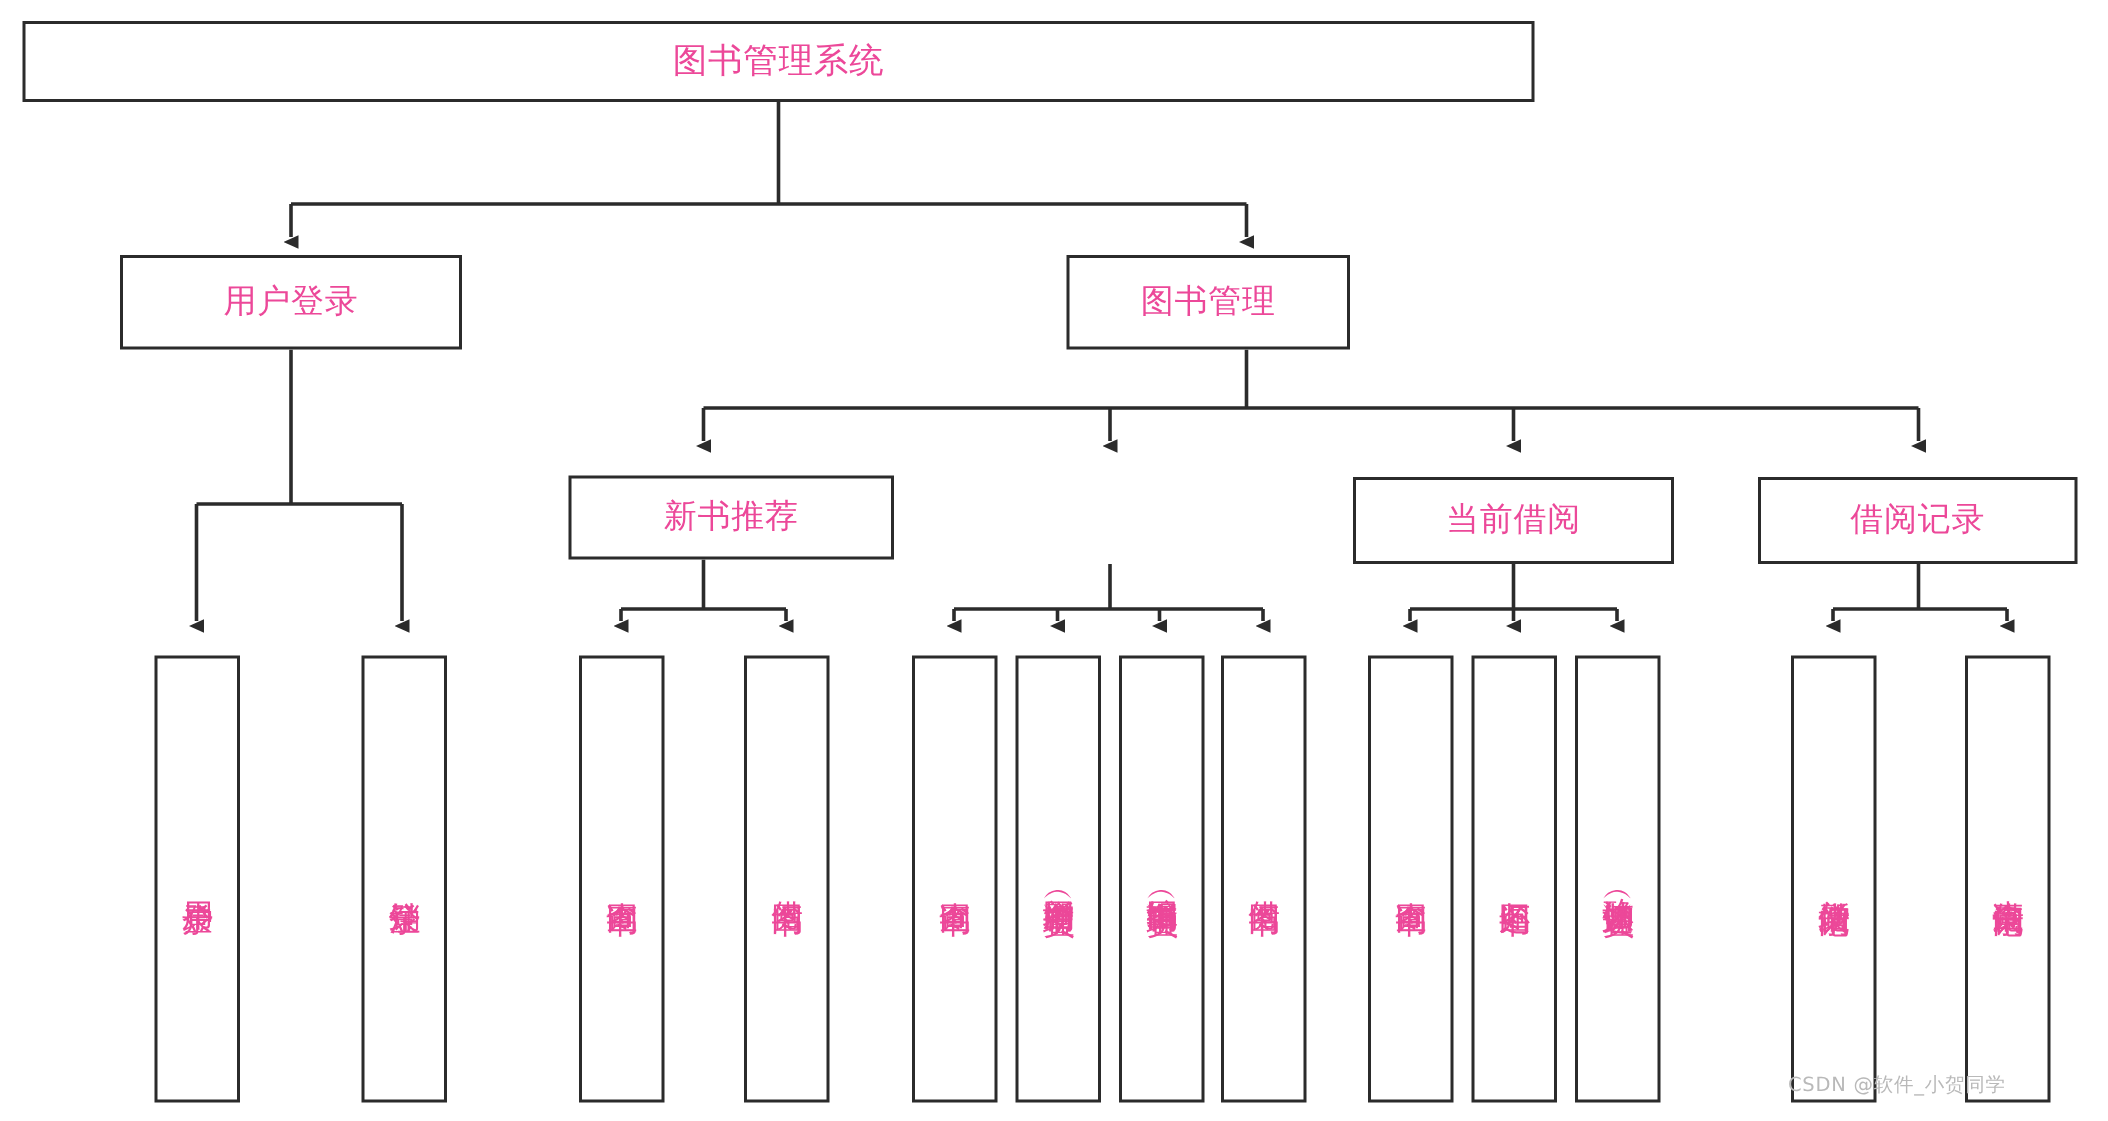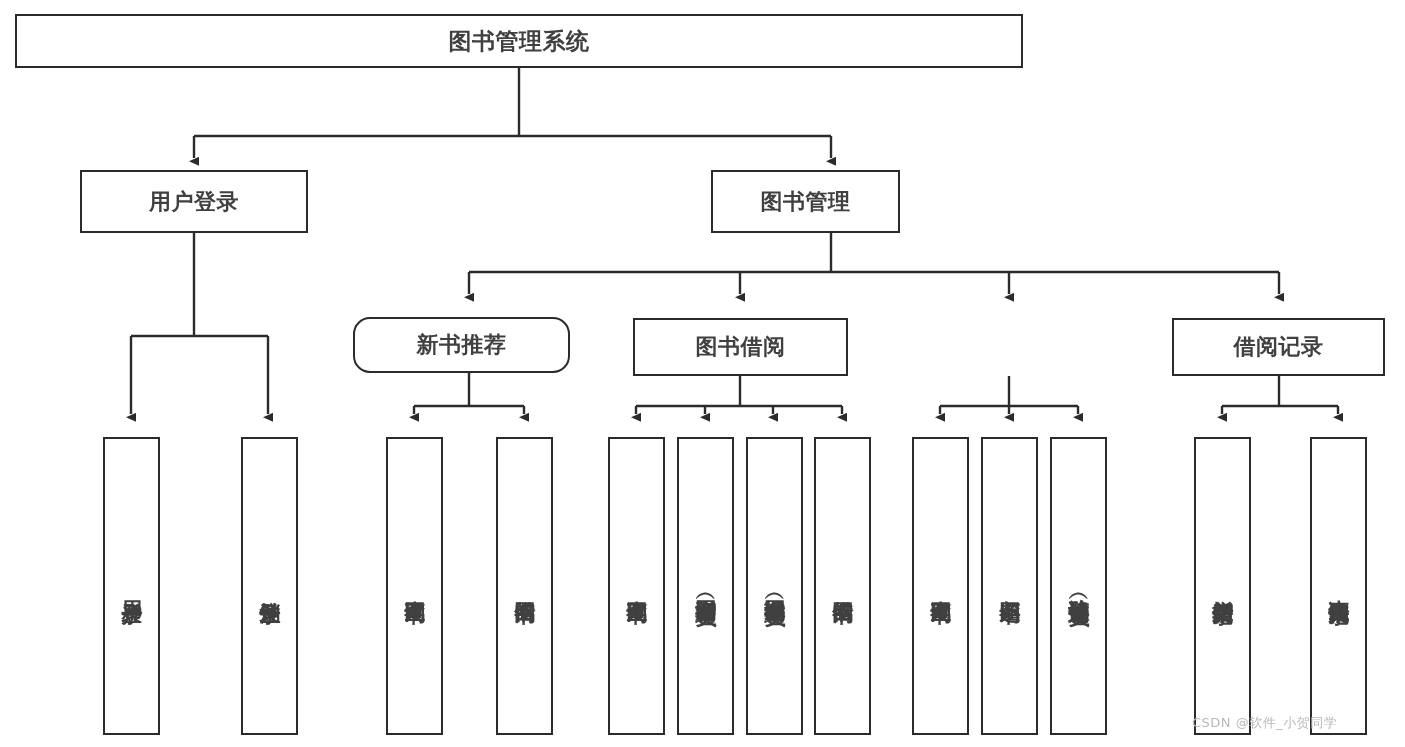--- a/index.html
+++ b/index.html
@@ -36,22 +36,21 @@
     display: flex;
     align-items: center;
     justify-content: center;
     color: #1d1d1d;
   }
   .node-label {
     font-size: 22px;
     line-height: 1.15;
     letter-spacing: 0.5px;
     white-space: nowrap;
-    color: #404040;
-    font-weight: bold;
+    color: #ec4899;
   }
   .node-box.root .node-label { font-size: 23px; }
   .node-box.level2 .node-label { font-size: 22px; }
   .node-box.level3 .node-label { font-size: 22px; }
   .node-box.leaf {
     align-items: center;
     justify-content: center;
     padding: 6px 0;
   }
   .node-box.leaf .node-label {
@@ -133,28 +132,28 @@
   </div>
 
   <div class="node-box level2" style="left:80px; top:170px; width:228px; height:63px;">
     <span class="node-label">用户登录</span>
   </div>
 
   <div class="node-box level2" style="left:711px; top:170px; width:189px; height:63px;">
     <span class="node-label">图书管理</span>
   </div>
 
-  <div class="node-box level3" style="left:353px; top:317px; width:217px; height:56px;border-radius:17px;">
+  <div class="node-box level3" style="left:379px; top:317px; width:217px; height:56px;">
     <span class="node-label">新书推荐</span>
   </div>
 
-  <div class="node-box level3" style="left:633px; top:318px; width:215px; height:58px;">
-    <span class="node-label">图书借阅</span>
-  </div>
-
+
+  <div class="node-box level3" style="left:902px; top:318px; width:214px; height:58px;">
+    <span class="node-label">当前借阅</span>
+  </div>
 
   <div class="node-box level3" style="left:1172px; top:318px; width:213px; height:58px;">
     <span class="node-label">借阅记录</span>
   </div>
 
   <div class="node-box leaf" style="left:103px; top:437px; width:57px; height:298px;">
     <span class="node-label">用户登录</span>
   </div>
   <div class="node-box leaf" style="left:241px; top:437px; width:57px; height:298px;">
     <span class="node-label">注销登录</span>

